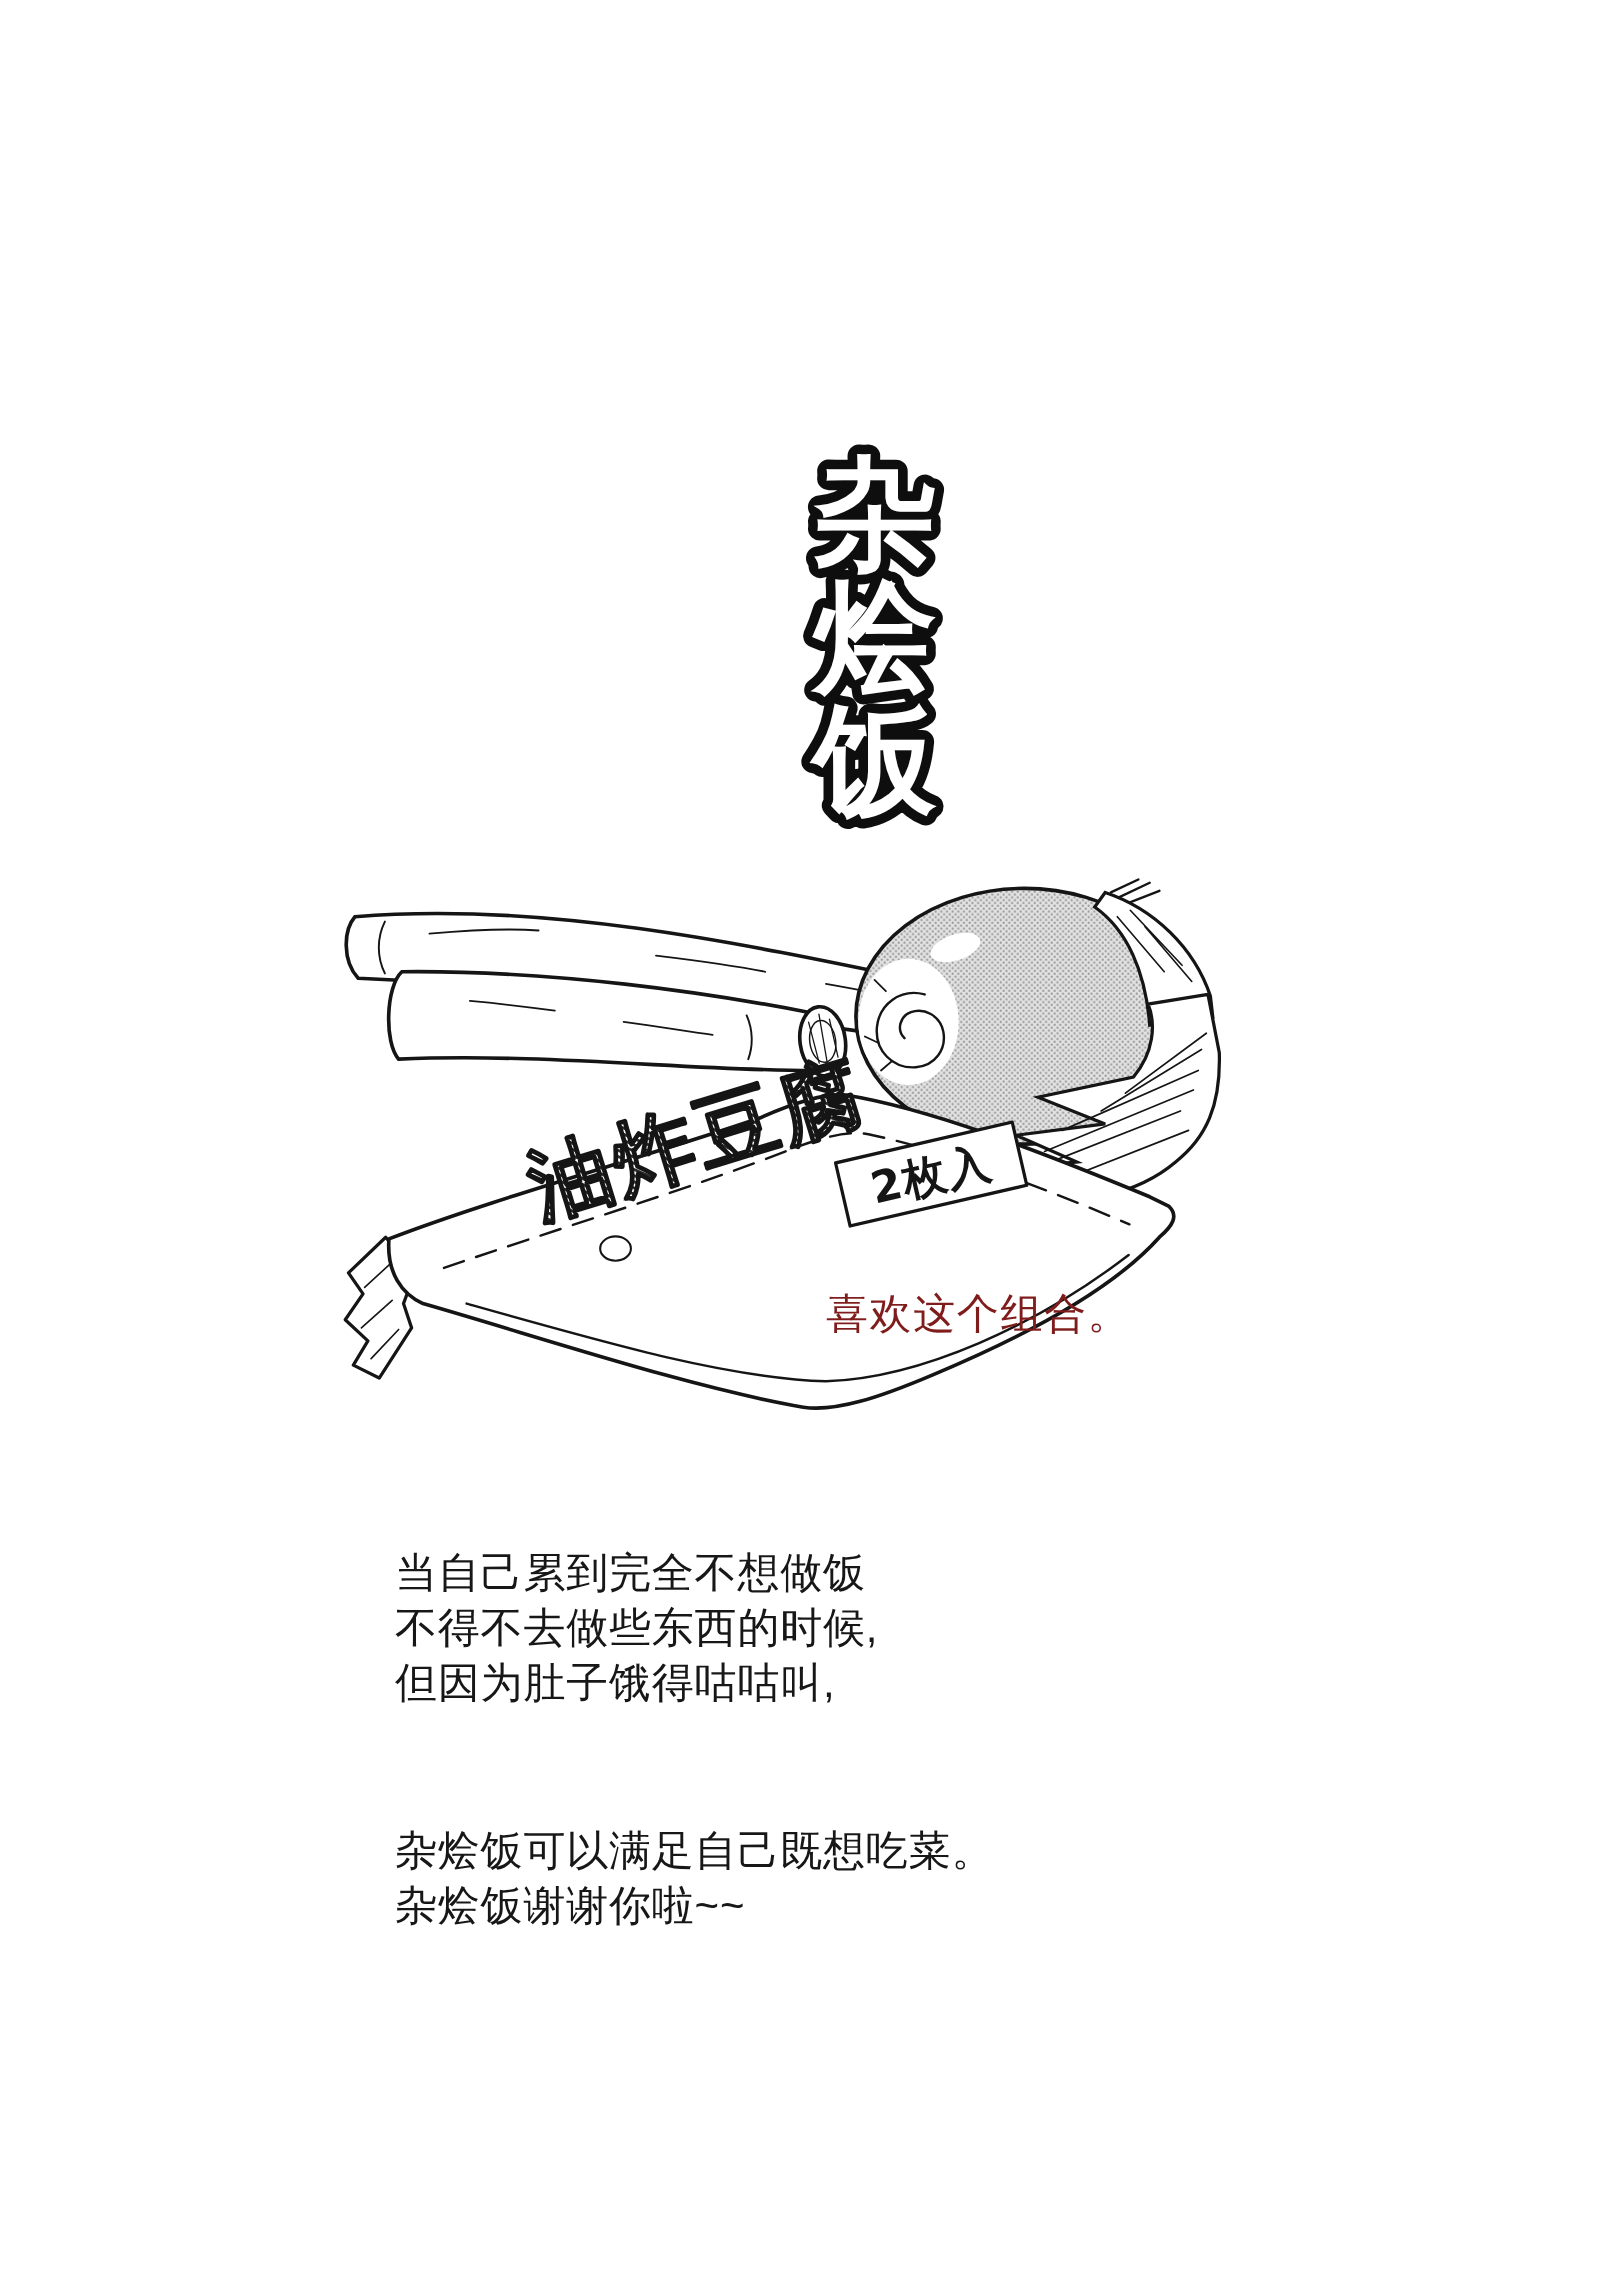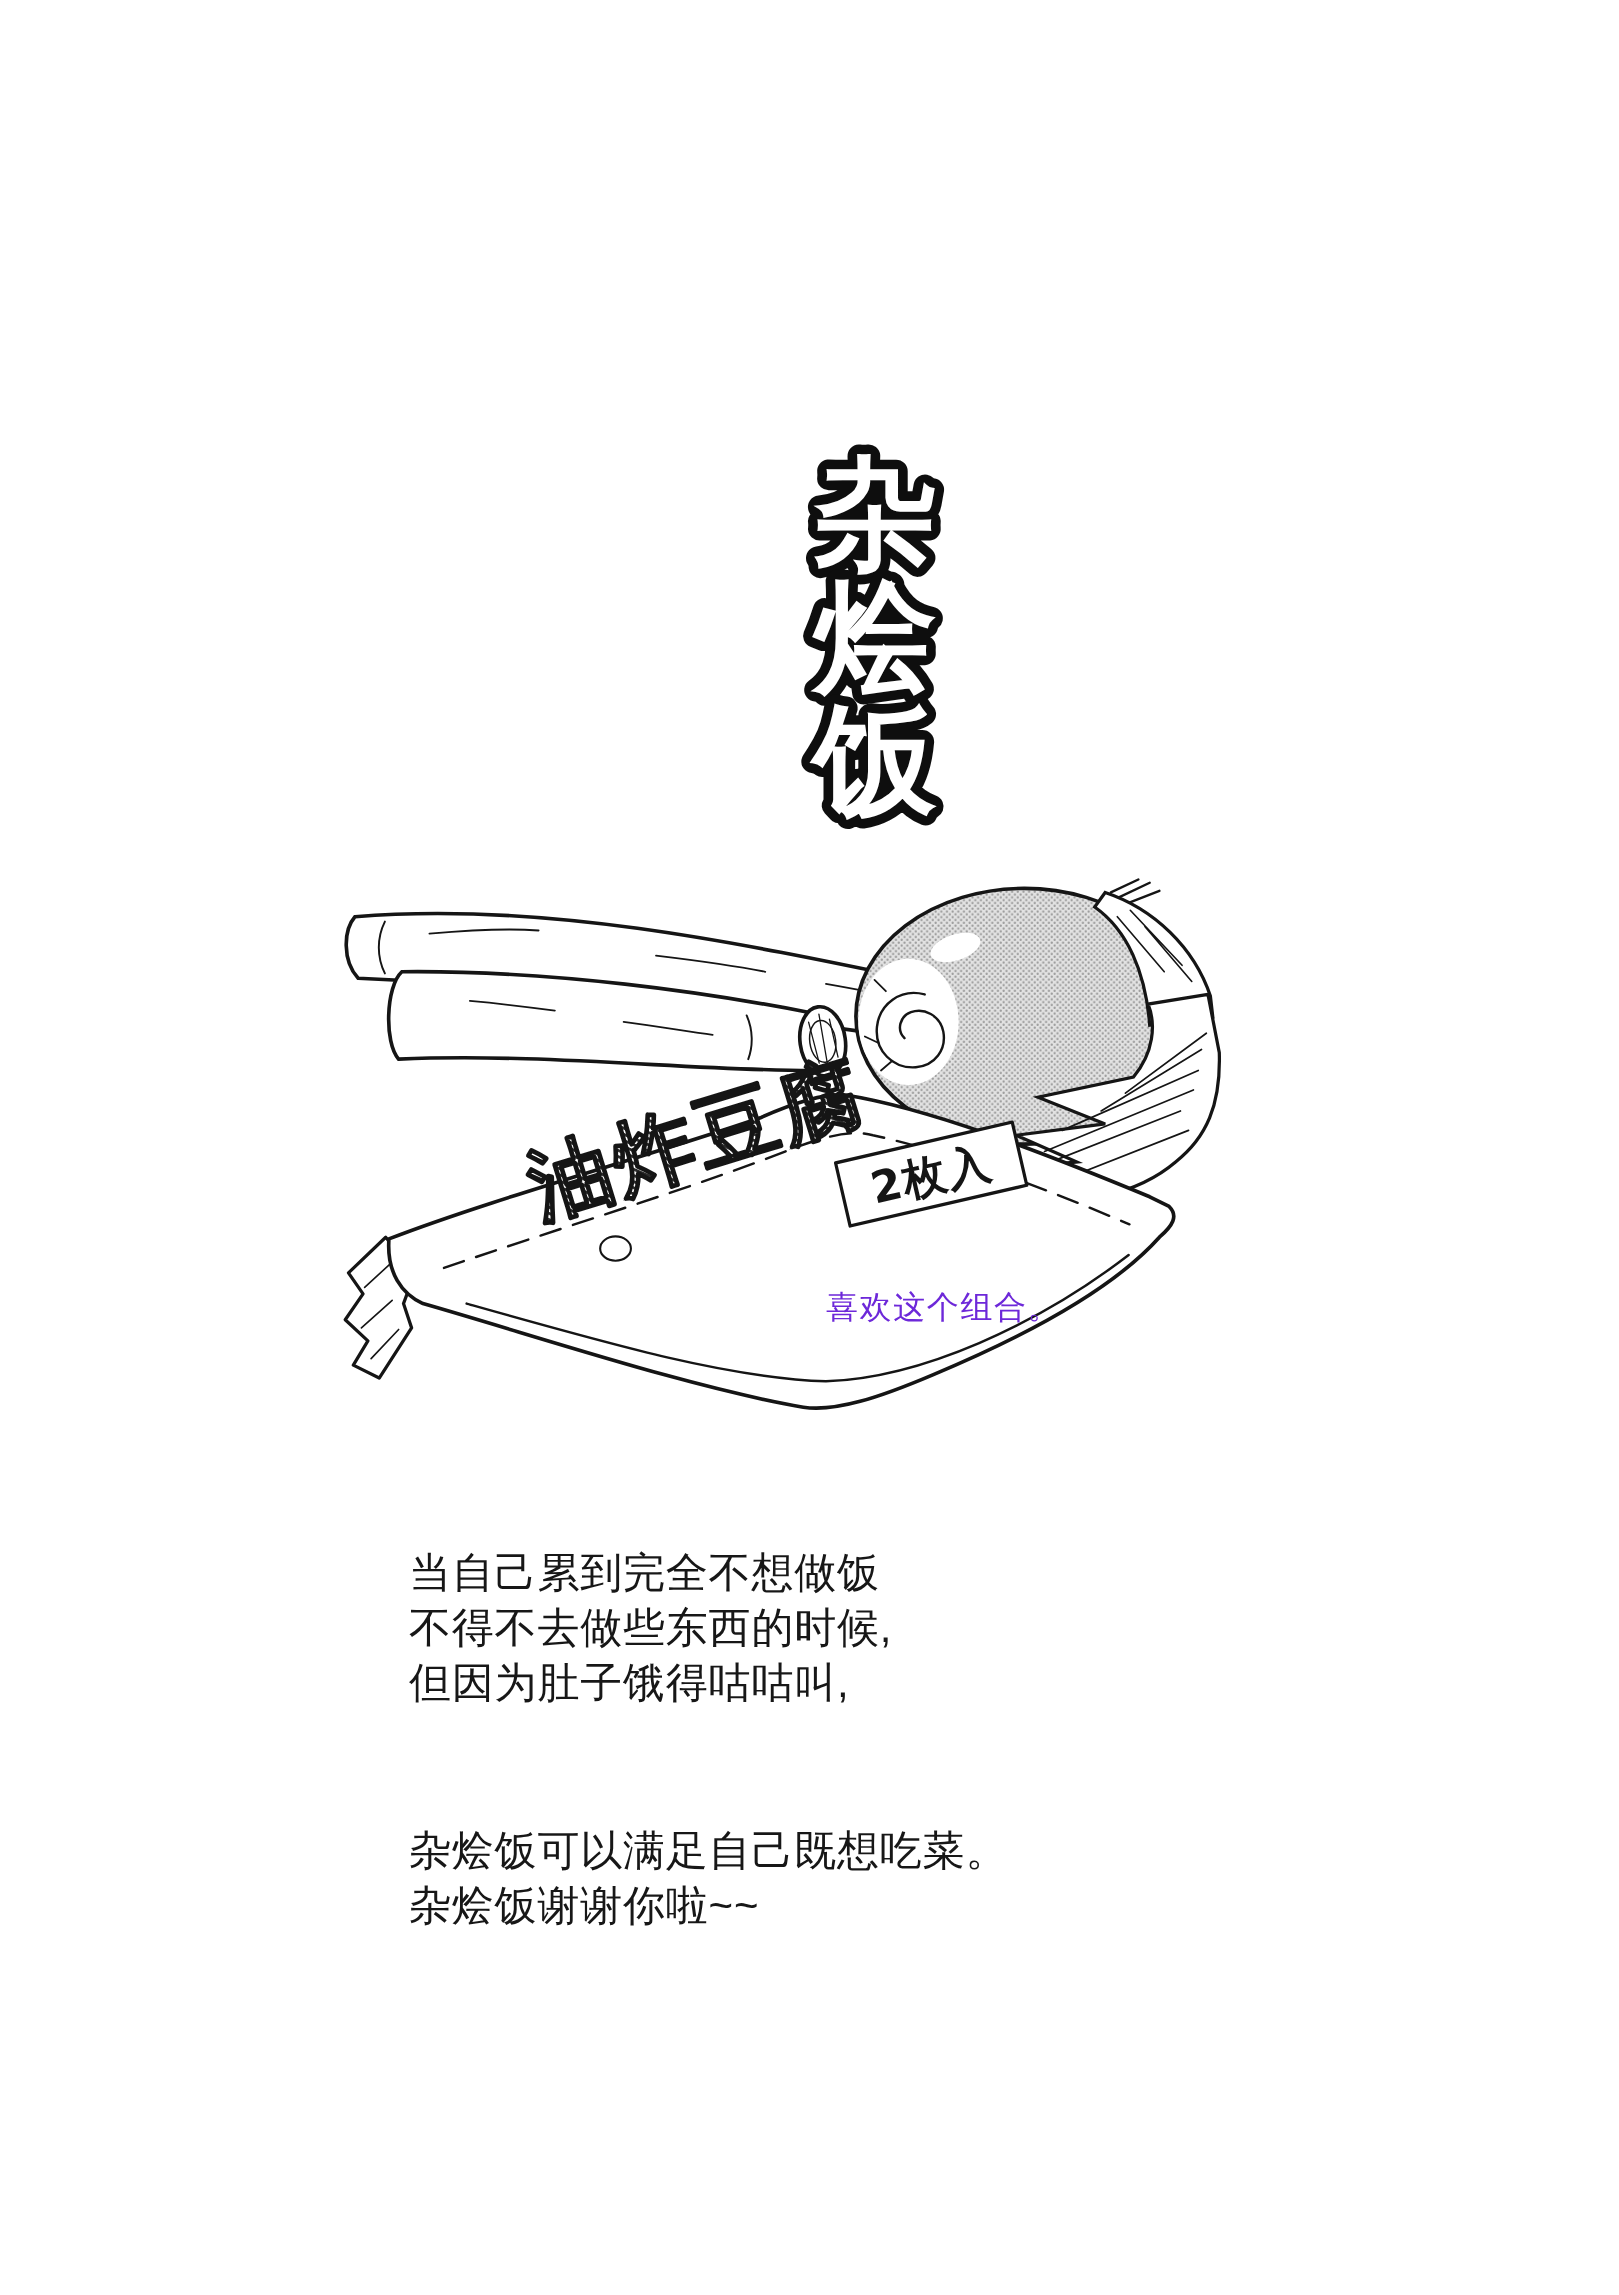--- a/index.html
+++ b/index.html
@@ -12,25 +12,25 @@
     overflow:hidden;
   }
   .title-svg{position:absolute;left:713px;top:421px;}
   .bubble-char{
     font-family:"DejaVu Sans","Liberation Sans",sans-serif;
     font-weight:bold;
   }
   .illo-svg{position:absolute;left:308px;top:850px;}
   .caption{
     position:absolute;left:826px;top:1286px;
-    font-size:32px;letter-spacing:1.6px;color:#6d28d9;
+    font-size:42px;letter-spacing:1.6px;color:#7f1d1d;
     white-space:nowrap;
   }
   .para{
-    position:absolute;left:409px;
+    position:absolute;left:395px;
     font-size:42px;line-height:55px;letter-spacing:0.8px;
     color:#171717;white-space:nowrap;
   }
   .para-1{top:1545px;}
   .para-2{top:1823px;}
   .illo-label-text{
     font-family:"DejaVu Sans","Liberation Sans",sans-serif;
     font-weight:bold;
   }
 </style>

